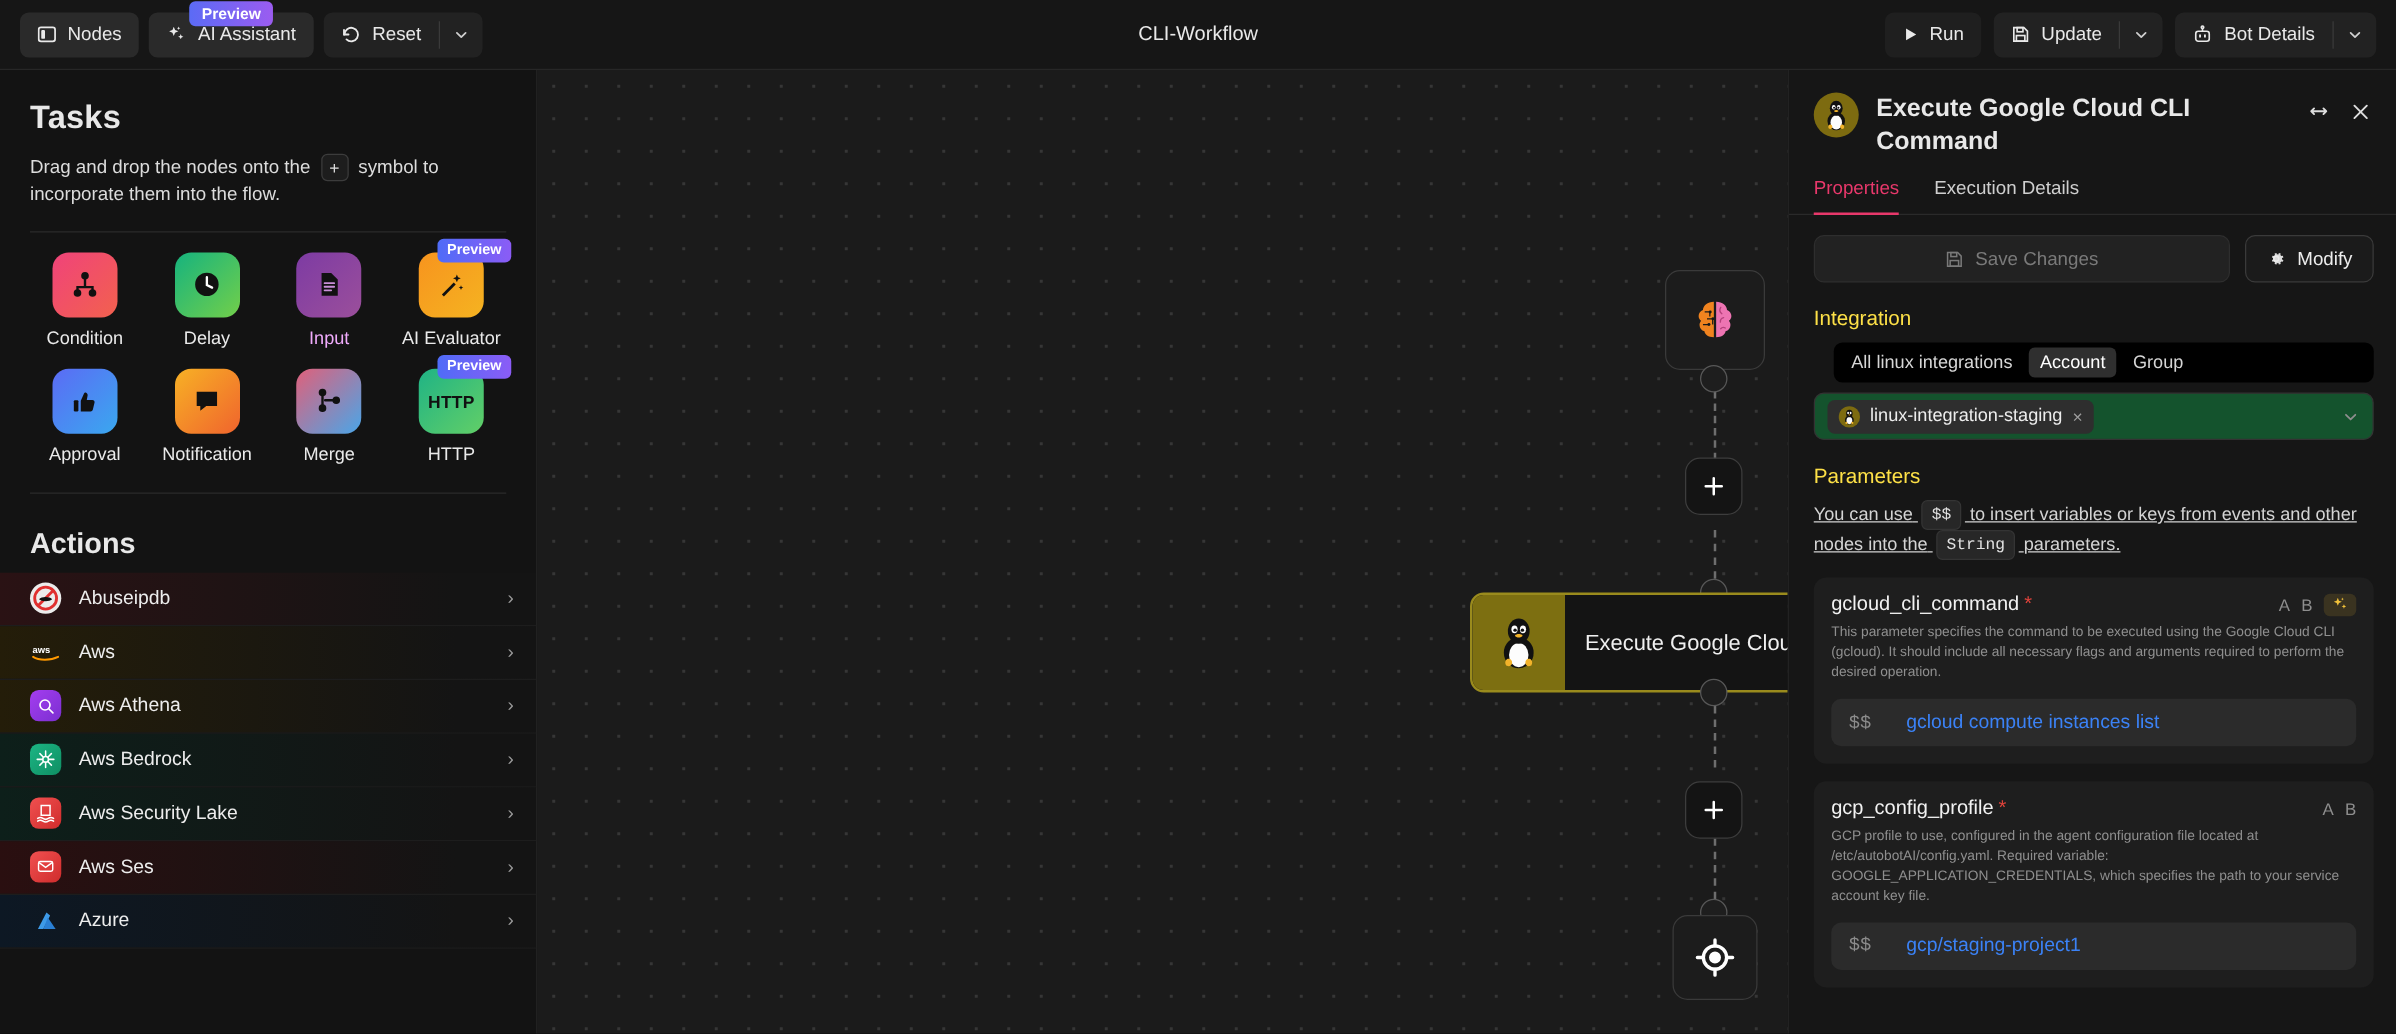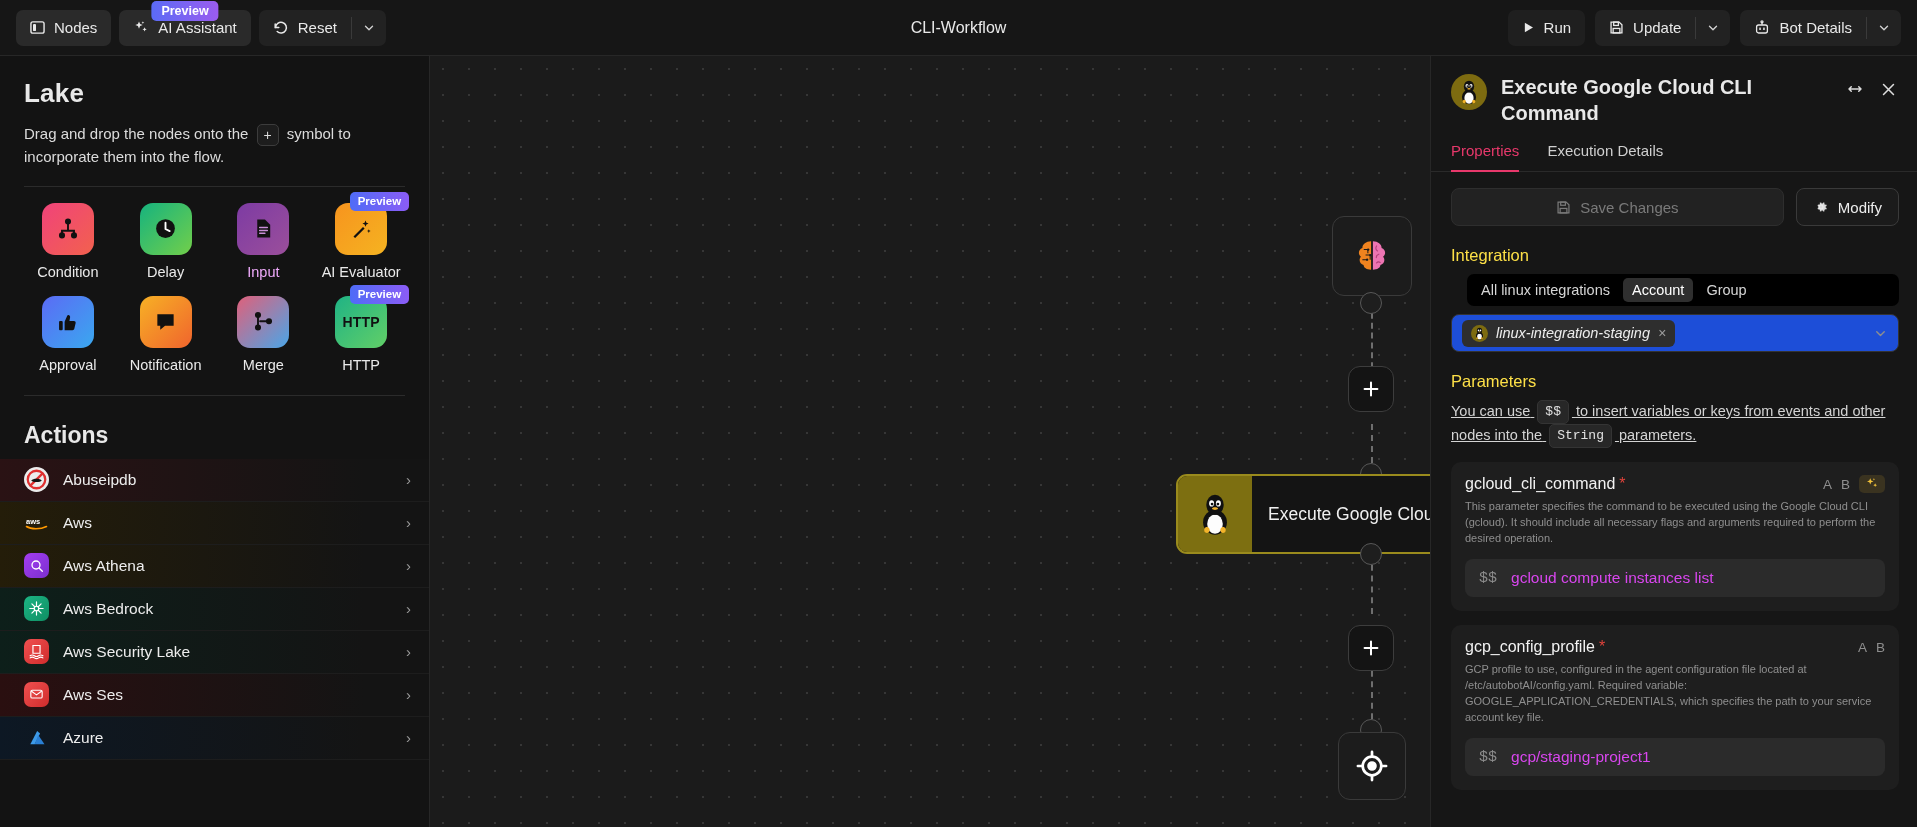--- a/index.html
+++ b/index.html
@@ -178,21 +178,21 @@
   }
   .sec-title { font-size: 16.5px; margin-top: 20px; margin-bottom: 9px; color: #fde047; }
   .seg {
     display: flex; align-items: center; gap: 4px;
     background: #000; border-radius: 7px; padding: 4px 5px; margin-left: 16px;
   }
   .seg-item { font-size: 14.5px; color: #d6d6d6; padding: 4px 9px; border-radius: 5px; cursor: pointer; white-space: nowrap; }
   .seg-item.active { background: #2f2f2f; color: #fff; }
   .select-box {
     margin-top: 8px; height: 38px; border: 1px solid #333; border-radius: 8px;
-    background: #1d4ed8; display: flex; align-items: center; padding: 0 10px; cursor: pointer; font-style: italic;
+    background: #14532d; display: flex; align-items: center; padding: 0 10px; cursor: pointer;
   }
   .chip {
     display: flex; align-items: center; gap: 8px; height: 27px;
     background: #2e2e2e; border-radius: 6px; padding: 0 9px;
   }
   .chip-ico { width: 17px; height: 17px; border-radius: 50%; background: #7d6b10; display: flex; align-items: center; justify-content: center; }
   .chip-txt { font-size: 14.5px; color: #ededed; }
   .chip-x { color: #9d9d9d; font-size: 14px; cursor: pointer; }
   .select-chev { margin-left: auto; color: #8e8e8e; }
 
@@ -208,21 +208,21 @@
   .param-name { font-size: 16px; color: #f2f2f2; }
   .req { color: #e0433b; margin-left: 4px; }
   .param-tools { margin-left: auto; display: flex; align-items: center; gap: 9px; color: #8e8e8e; font-size: 13.5px; }
   .ai-chip { background: #3a3320; border-radius: 5px; padding: 2px 6px; display: flex; align-items: center; cursor: pointer; }
   .param-desc { margin-top: 6px; font-size: 11px; line-height: 1.45; color: #8f8f8f; }
   .param-input {
     margin-top: 12px; height: 38px; background: #2b2b2b; border-radius: 8px;
     display: flex; align-items: center; gap: 14px; padding: 0 14px; cursor: text;
   }
   .pi-dollar { color: #8c8c8c; font-family: "Liberation Mono", monospace; font-size: 15px; }
-  .pi-val { font-size: 15.5px; color: #d946ef; }
+  .pi-val { font-size: 15.5px; color: #3b82f6; margin-left: 14px; }
 </style>
 </head>
 <body>
 
 <div class="app">
 
   <div class="topbar">
     <div class="tb-left">
       <button class="tbtn">
         <span class="ic">
@@ -322,21 +322,21 @@
           </span>
         </button>
       </div>
     </div>
   </div>
 
   <div class="body">
 
     <div class="sidebar">
       <div class="sb-head">
-        <div class="sb-title">Lake</div>
+        <div class="sb-title">Tasks</div>
         <div class="sb-sub">
           <span>Drag and drop the nodes onto the</span>
           <span class="inline-plus">+</span>
           <span>symbol to incorporate them into the flow.</span>
         </div>
       </div>
       <div class="rule"></div>
 
       <div class="node-grid">
 

